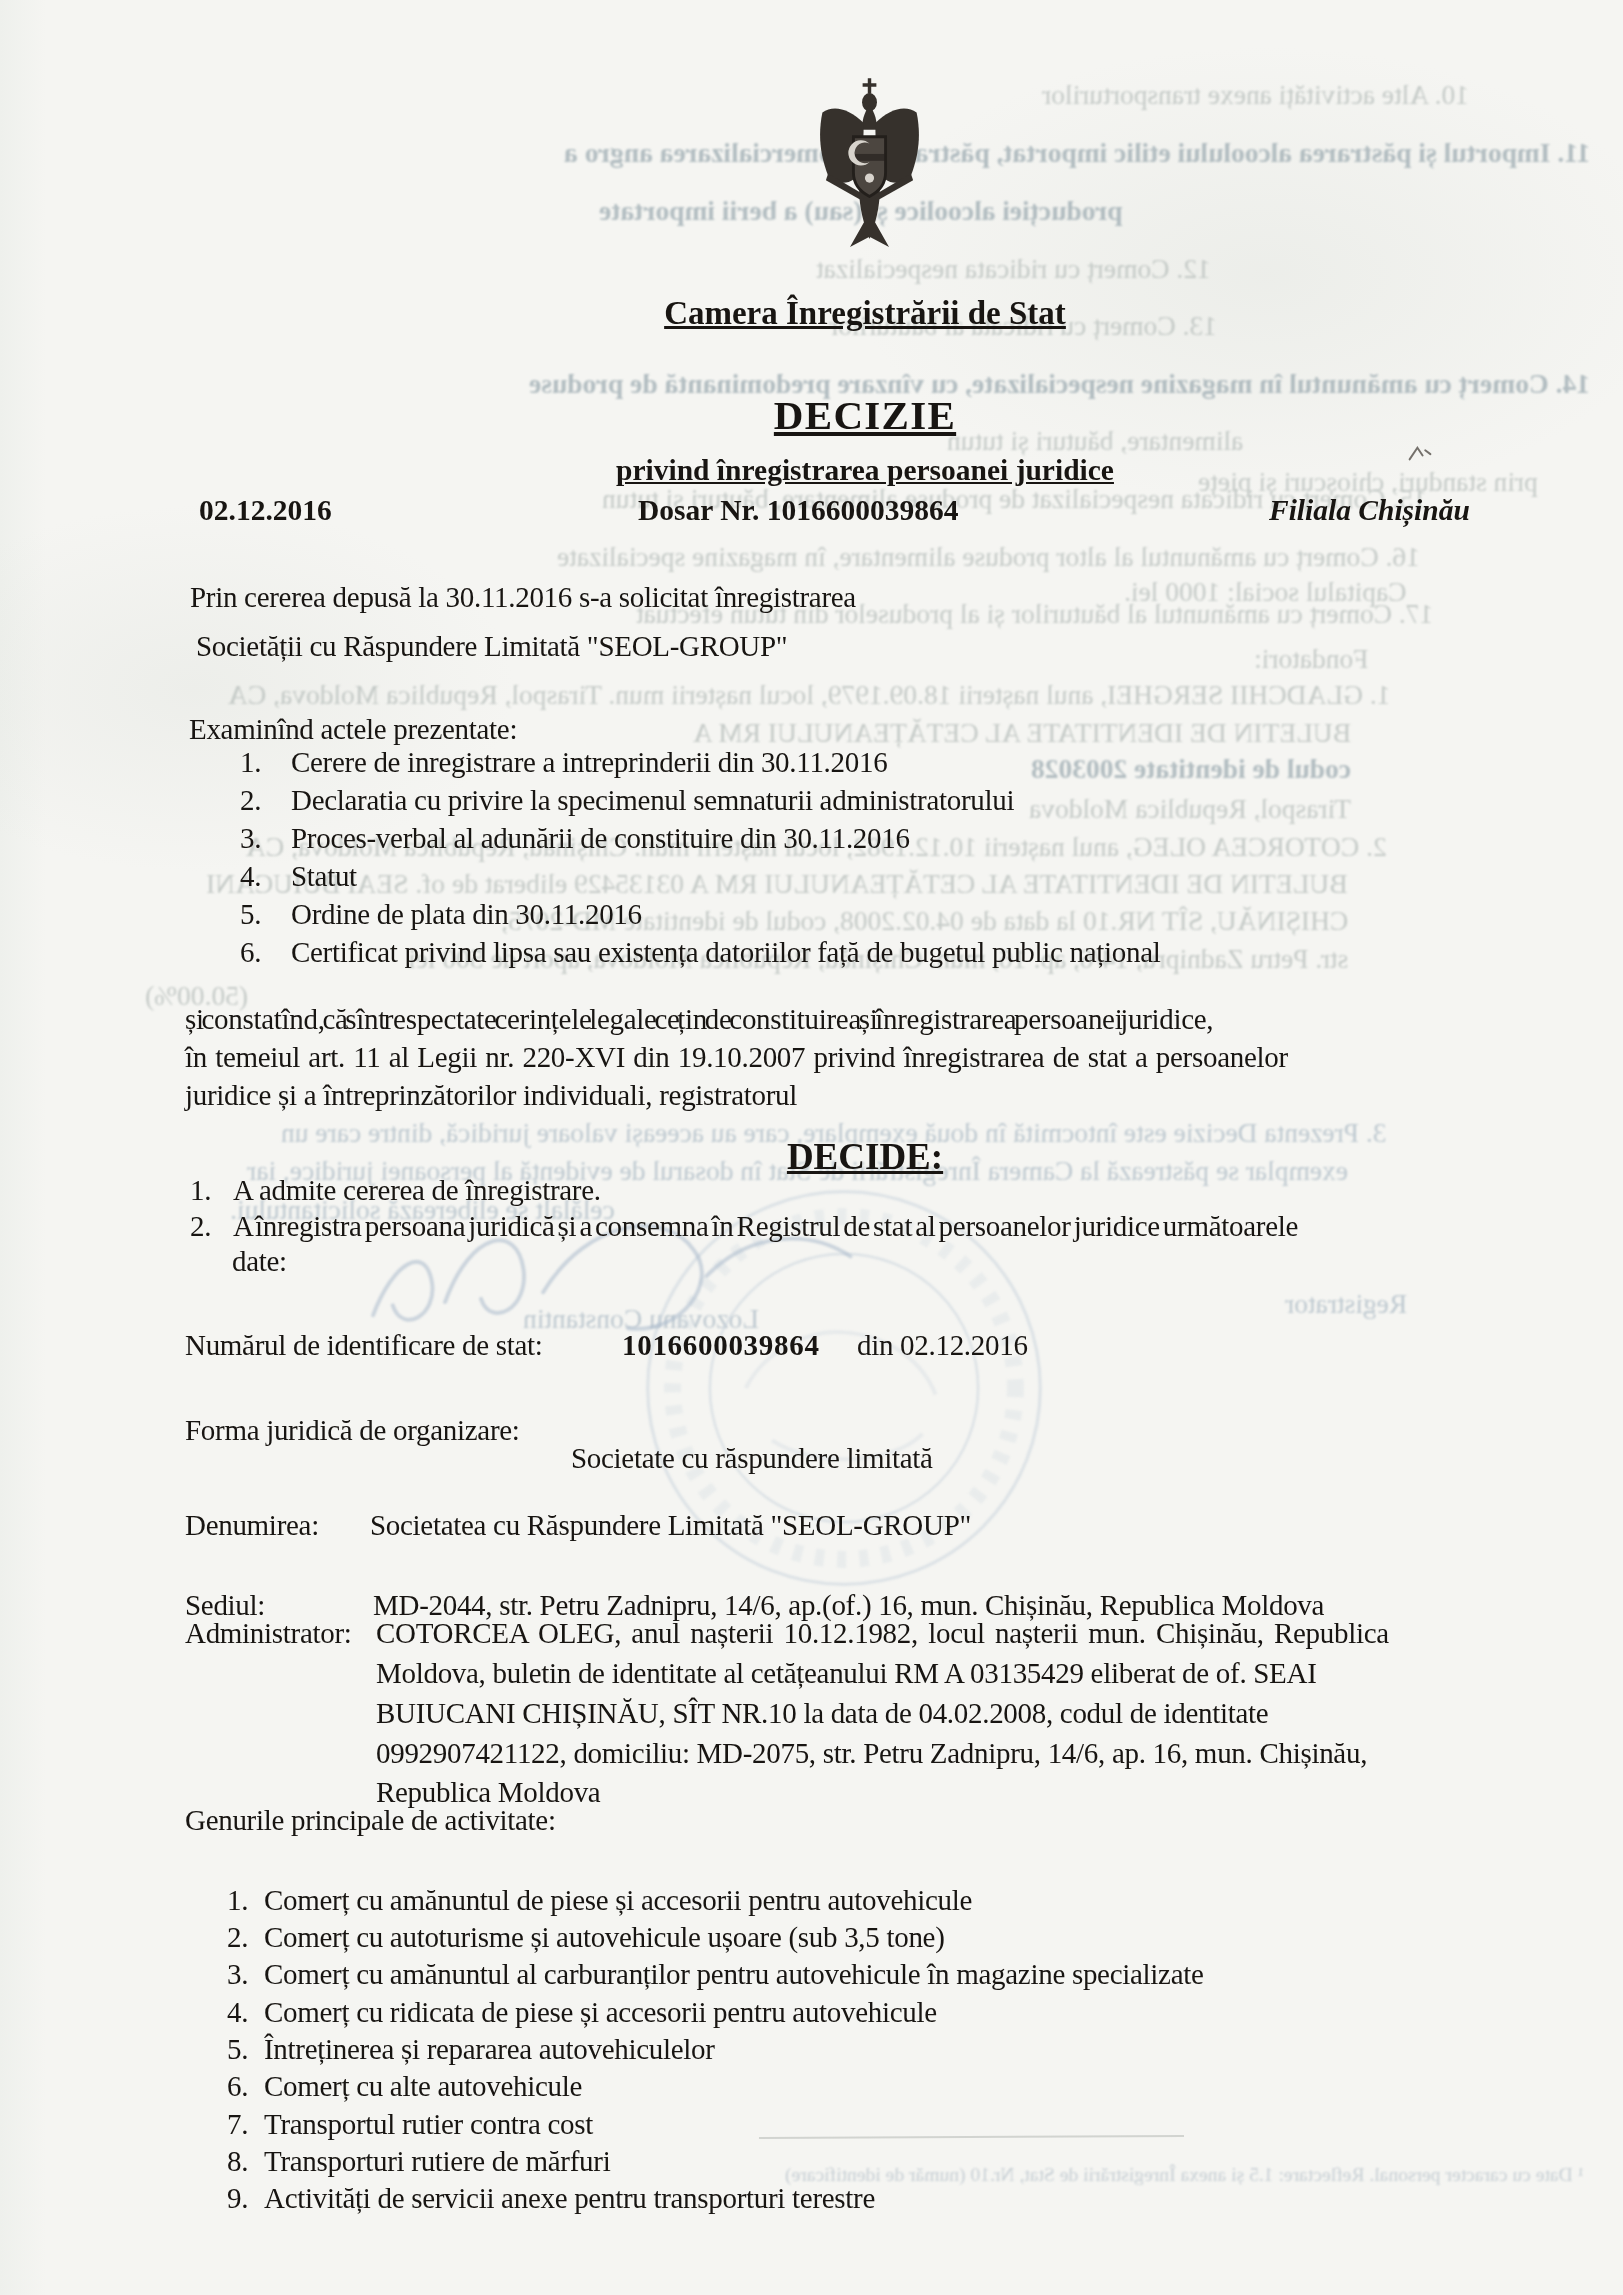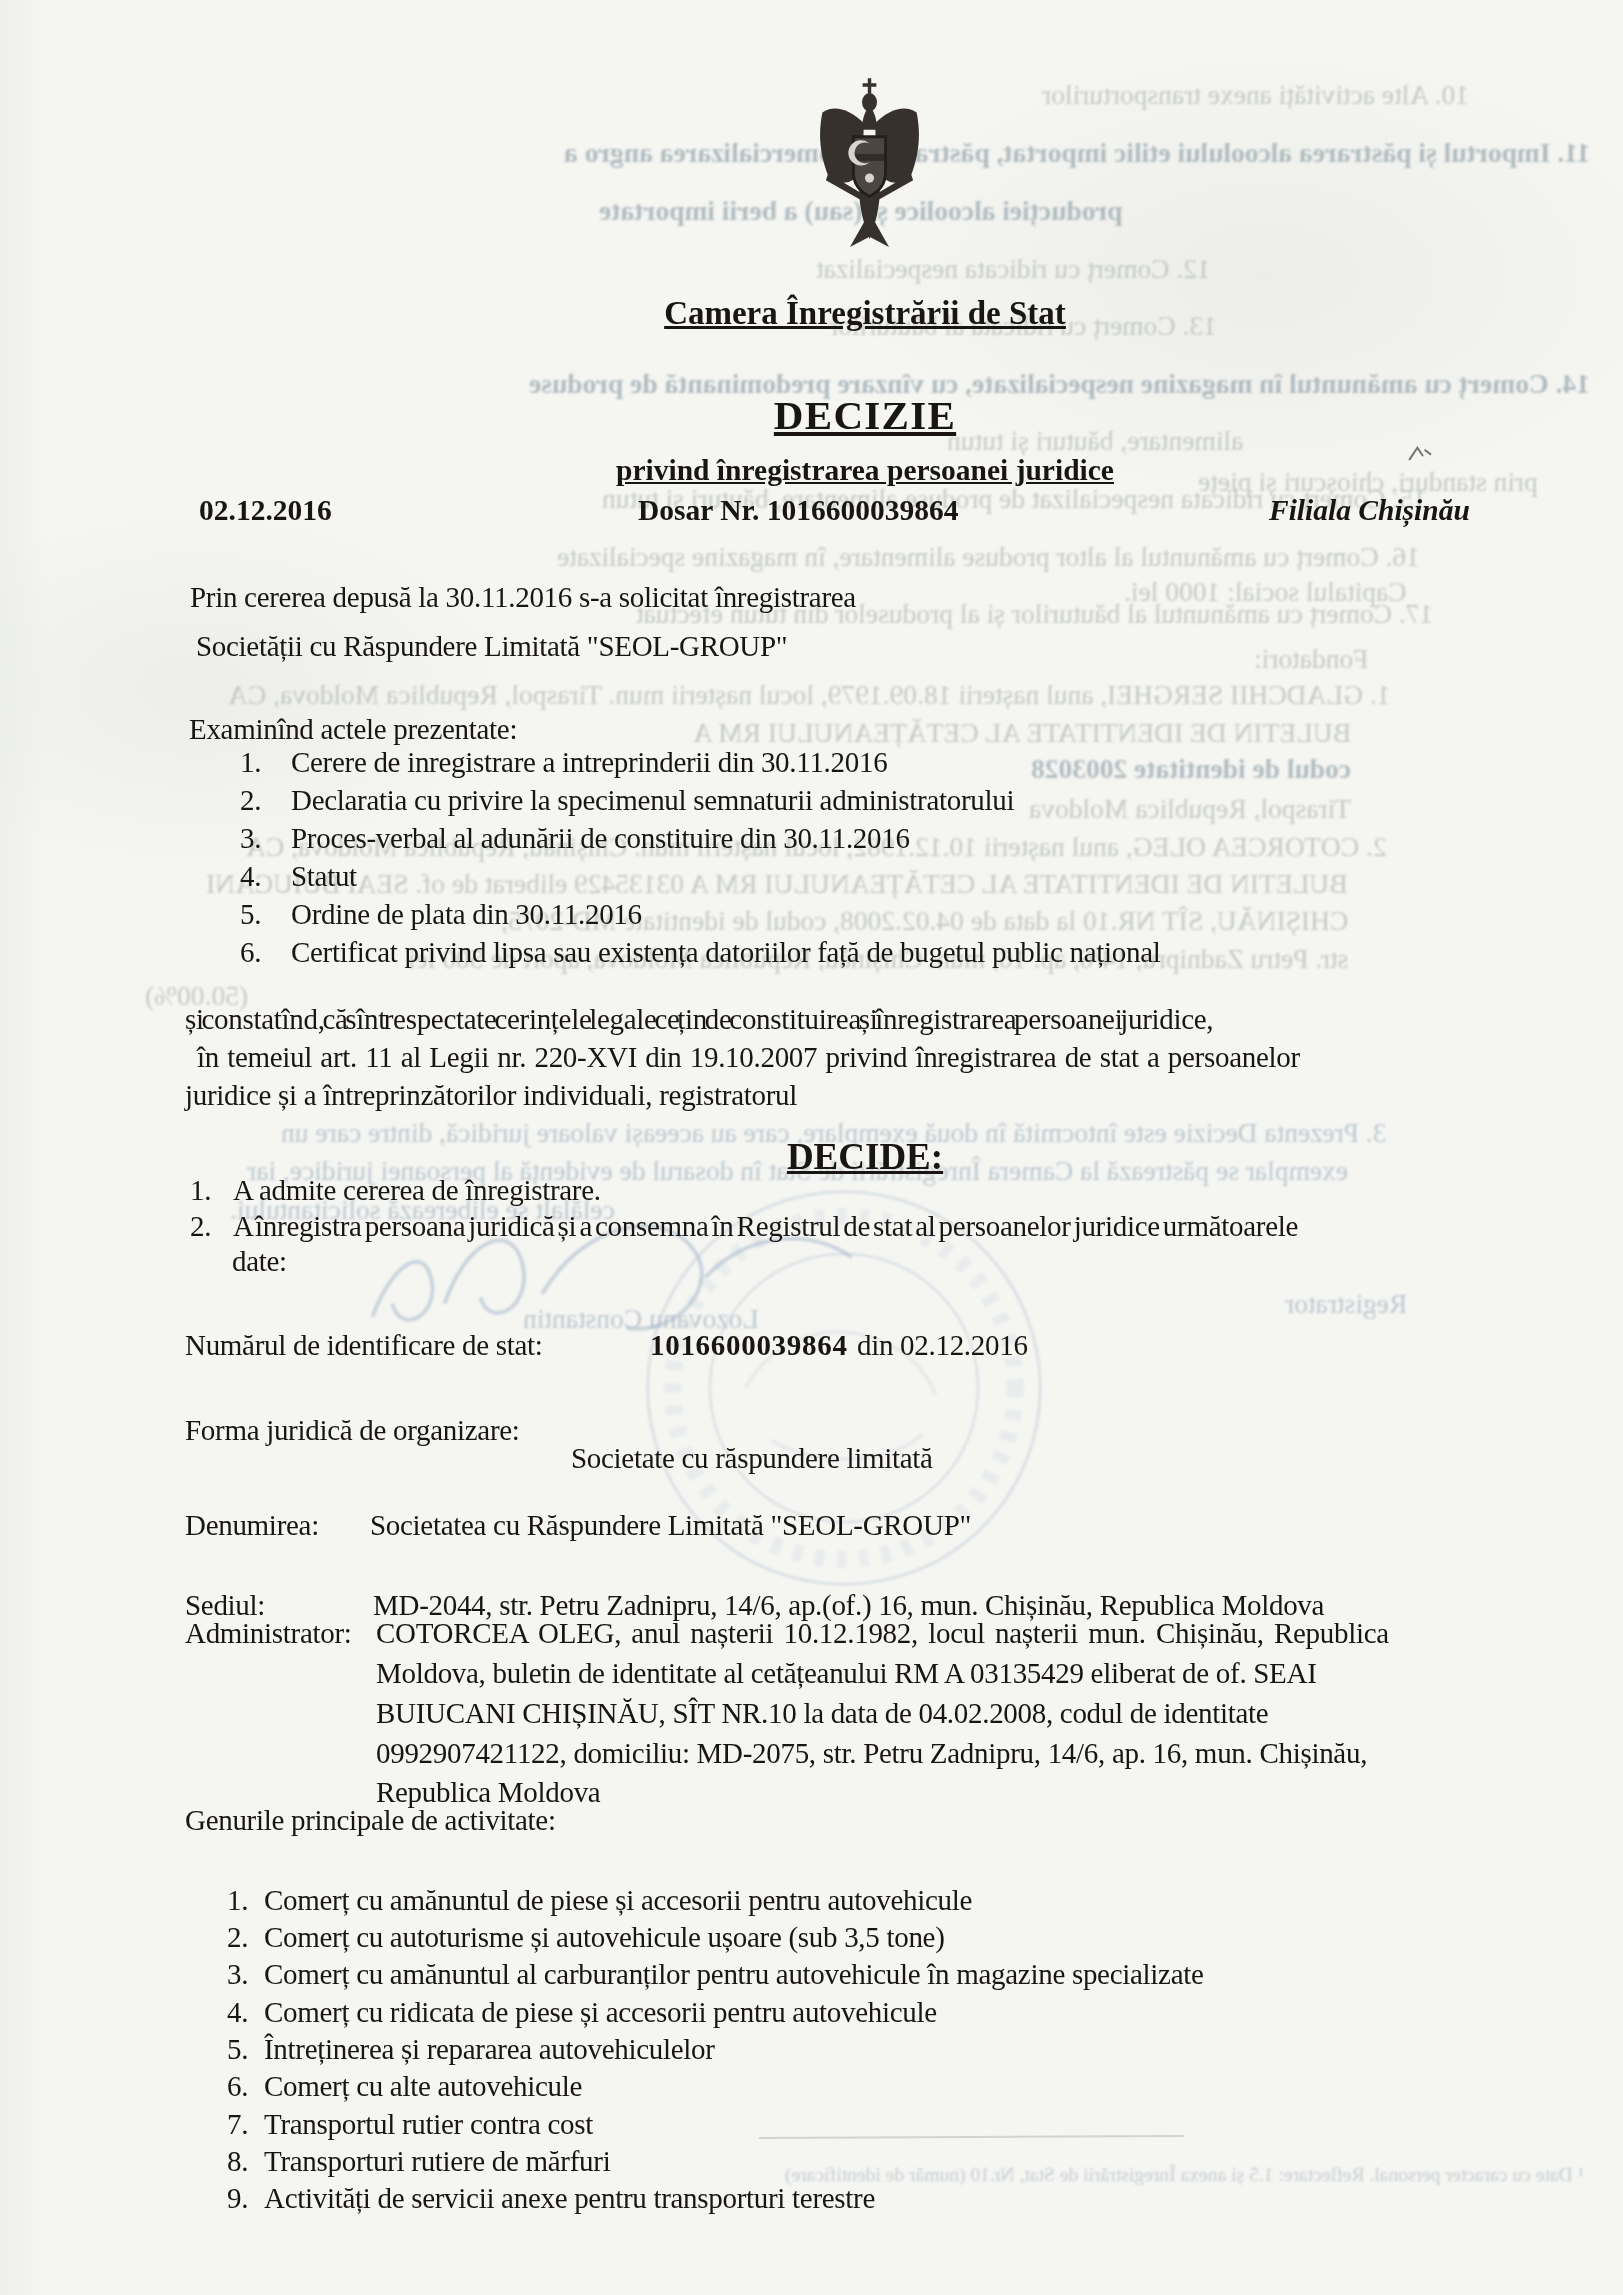--- a/index.html
+++ b/index.html
@@ -28,33 +28,33 @@
   .intro2{top:630px;left:196px;}
   
   .exam-head{top:713px;left:189px;}
   .exam-item{left:240px;}
   .exam-item .num{position:absolute;left:0;}
   .exam-item .txt{padding-left:51px;display:inline-block;}
   .ex0{top:746px;} .ex1{top:784px;} .ex2{top:822px;}
   .ex3{top:860px;} .ex4{top:898px;} .ex5{top:936px;}
   
   .find1{top:1003px;left:185px;word-spacing:-9.2px;}
-  .find2{top:1041px;left:185px;word-spacing:1.3px;margin-left:12px;}
+  .find2{top:1041px;left:185px;word-spacing:1.3px;}
   .find3{top:1079px;left:185px;}
   
   .decide-head{top:1135px;font-size:37px;font-weight:bold;}
   .dec-item{left:190px;}
   .dec-item .num{position:absolute;left:0;}
   .dec-item .txt{padding-left:43px;display:inline-block;}
   .dc0{top:1174px;}
   .dc1{top:1210px;word-spacing:-3.9px;}
   .dc1b{top:1245px;left:232px;}
   
   .idn-label{top:1329px;left:185px;}
-  .idn-value{top:1329px;left:622px;font-weight:bold;letter-spacing:0.7px;margin-left:28px;}
+  .idn-value{top:1329px;left:622px;font-weight:bold;letter-spacing:0.7px;}
   .idn-from{top:1329px;left:857px;}
   .form-label{top:1414px;left:185px;}
   .form-value{top:1442px;left:571px;}
   .name-label{top:1509px;left:185px;}
   .name-value{top:1509px;left:370px;}
   .seat-label{top:1589px;left:185px;}
   .seat-value{top:1589px;left:373px;}
   .adm-label{top:1617px;left:185px;}
   .adm0{top:1617px;left:376px;word-spacing:3.3px;}
   .adm1{top:1657px;left:376px;}

